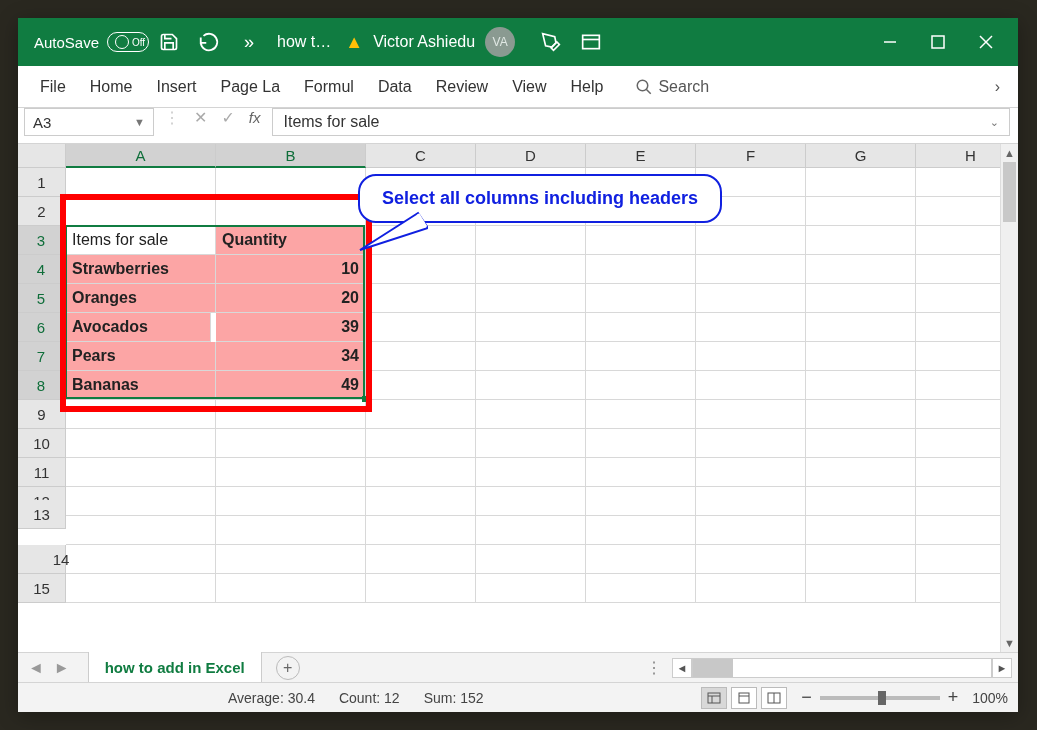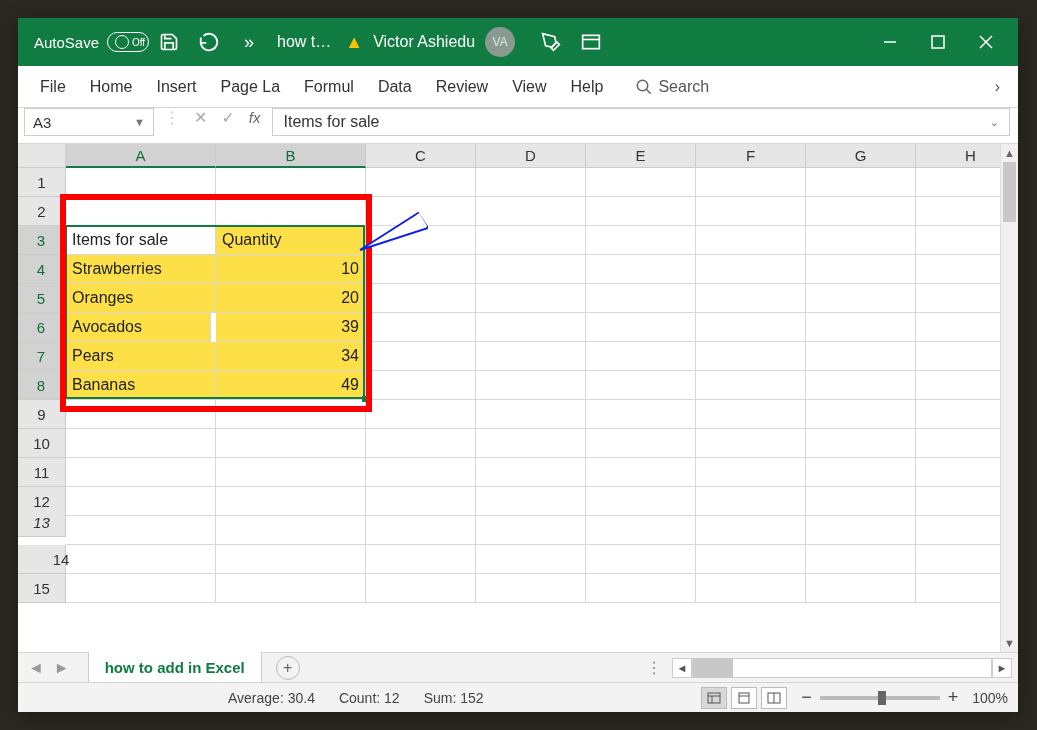--- a/index.html
+++ b/index.html
@@ -36,21 +36,21 @@
   .formula-input .dd{ color:#777; font-size:11px;}
 
   
   .grid-wrap { flex:1; position:relative; overflow:hidden; background:#fff;}
   .corner { position:absolute; left:0; top:0; width:48px; height:24px; background:#e6e6e6; border-right:1px solid #ccc; border-bottom:1px solid #ccc;}
   .colhdr { position:absolute; top:0; height:24px; background:#e6e6e6; border-right:1px solid #ccc; border-bottom:1px solid #ccc; display:flex; align-items:center; justify-content:center; font-size:15px; color:#333;}
   .colhdr.sel { background:#d2d2d2; border-bottom:2px solid #107c41; color:#0f6e3a;}
   .rowhdr { position:absolute; left:0; width:48px; background:#e6e6e6; border-right:1px solid #ccc; border-bottom:1px solid #ccc; display:flex; align-items:center; justify-content:center; font-size:15px; color:#333;}
   .rowhdr.sel { background:#d2d2d2; border-right:2px solid #107c41; color:#0f6e3a;}
   .cell { position:absolute; border-right:1px solid #d8d8d8; border-bottom:1px solid #d8d8d8; padding:2px 6px; font-size:16px; color:#222; display:flex; align-items:center;}
-  .cell.sel { background:#fde047;}
+  .cell.sel { background:#fca5a5;font-weight:bold;}
   .cell.active { background:#fff; }
   .cell.num { justify-content:flex-end; }
   .sel-border { position:absolute; border:2px solid #107c41; pointer-events:none;}
   .sel-handle { position:absolute; width:6px; height:6px; background:#107c41; }
 
   
   .redbox { position:absolute; border:6px solid #f00; pointer-events:none;}
 
   
   .callout { position:absolute; border:2px solid #1020e0; border-radius:18px; background:#fff; padding:12px 22px; color:#1020e0; font-weight:600; font-size:18px;}
@@ -295,21 +295,21 @@
         <div class="cell" style="left: 898px; top: 314px; width: 110px; height: 29px;"></div>
         <div class="rowhdr" style="top: 343px; height: 29px;">12</div>
         <div class="cell" style="left: 48px; top: 343px; width: 150px; height: 29px;"></div>
         <div class="cell" style="left: 198px; top: 343px; width: 150px; height: 29px;"></div>
         <div class="cell" style="left: 348px; top: 343px; width: 110px; height: 29px;"></div>
         <div class="cell" style="left: 458px; top: 343px; width: 110px; height: 29px;"></div>
         <div class="cell" style="left: 568px; top: 343px; width: 110px; height: 29px;"></div>
         <div class="cell" style="left: 678px; top: 343px; width: 110px; height: 29px;"></div>
         <div class="cell" style="left: 788px; top: 343px; width: 110px; height: 29px;"></div>
         <div class="cell" style="left: 898px; top: 343px; width: 110px; height: 29px;"></div>
-        <div class="rowhdr" style="top: 364px; height: 29px; font-style: italic;">13</div>
+        <div class="rowhdr" style="top: 356px; height: 29px;">13</div>
         <div class="cell" style="left: 48px; top: 372px; width: 150px; height: 29px;"></div>
         <div class="cell" style="left: 198px; top: 372px; width: 150px; height: 29px;"></div>
         <div class="cell" style="left: 348px; top: 372px; width: 110px; height: 29px;"></div>
         <div class="cell" style="left: 458px; top: 372px; width: 110px; height: 29px;"></div>
         <div class="cell" style="left: 568px; top: 372px; width: 110px; height: 29px;"></div>
         <div class="cell" style="left: 678px; top: 372px; width: 110px; height: 29px;"></div>
         <div class="cell" style="left: 788px; top: 372px; width: 110px; height: 29px;"></div>
         <div class="cell" style="left: 898px; top: 372px; width: 110px; height: 29px;"></div>
         <div class="rowhdr" style="top: 401px; height: 29px; padding-left: 39px;">14</div>
         <div class="cell" style="left: 48px; top: 401px; width: 150px; height: 29px;"></div>
@@ -327,20 +327,23 @@
         <div class="cell" style="left: 458px; top: 430px; width: 110px; height: 29px;"></div>
         <div class="cell" style="left: 568px; top: 430px; width: 110px; height: 29px;"></div>
         <div class="cell" style="left: 678px; top: 430px; width: 110px; height: 29px;"></div>
         <div class="cell" style="left: 788px; top: 430px; width: 110px; height: 29px;"></div>
         <div class="cell" style="left: 898px; top: 430px; width: 110px; height: 29px;"></div>
         <div class="sel-border" style="left: 47px; top: 81px; width: 300px; height: 174px;"></div>
         <div class="sel-handle" style="left: 344px; top: 252px;"></div>
       </div>
 
     <div class="redbox" style="left:42px; top:50px; width:312px; height:218px;"></div>
+    <div class="callout" style="left:340px; top:30px;">
+      <span>Select all columns including headers</span>
+    </div>
     <svg class="callout-tail" style="left:340px; top:66px;" width="70" height="50">
       <path d="M60 3 L2 40 L70 18 Z" fill="#fff" stroke="#1020e0" stroke-width="2"></path>
       <path d="M60 4 L68 17" stroke="#fff" stroke-width="3"></path>
     </svg>
 
     <div class="vscroll">
       <div class="up">▲</div>
       <div class="track">
           <div class="thumb"></div>
         </div>

